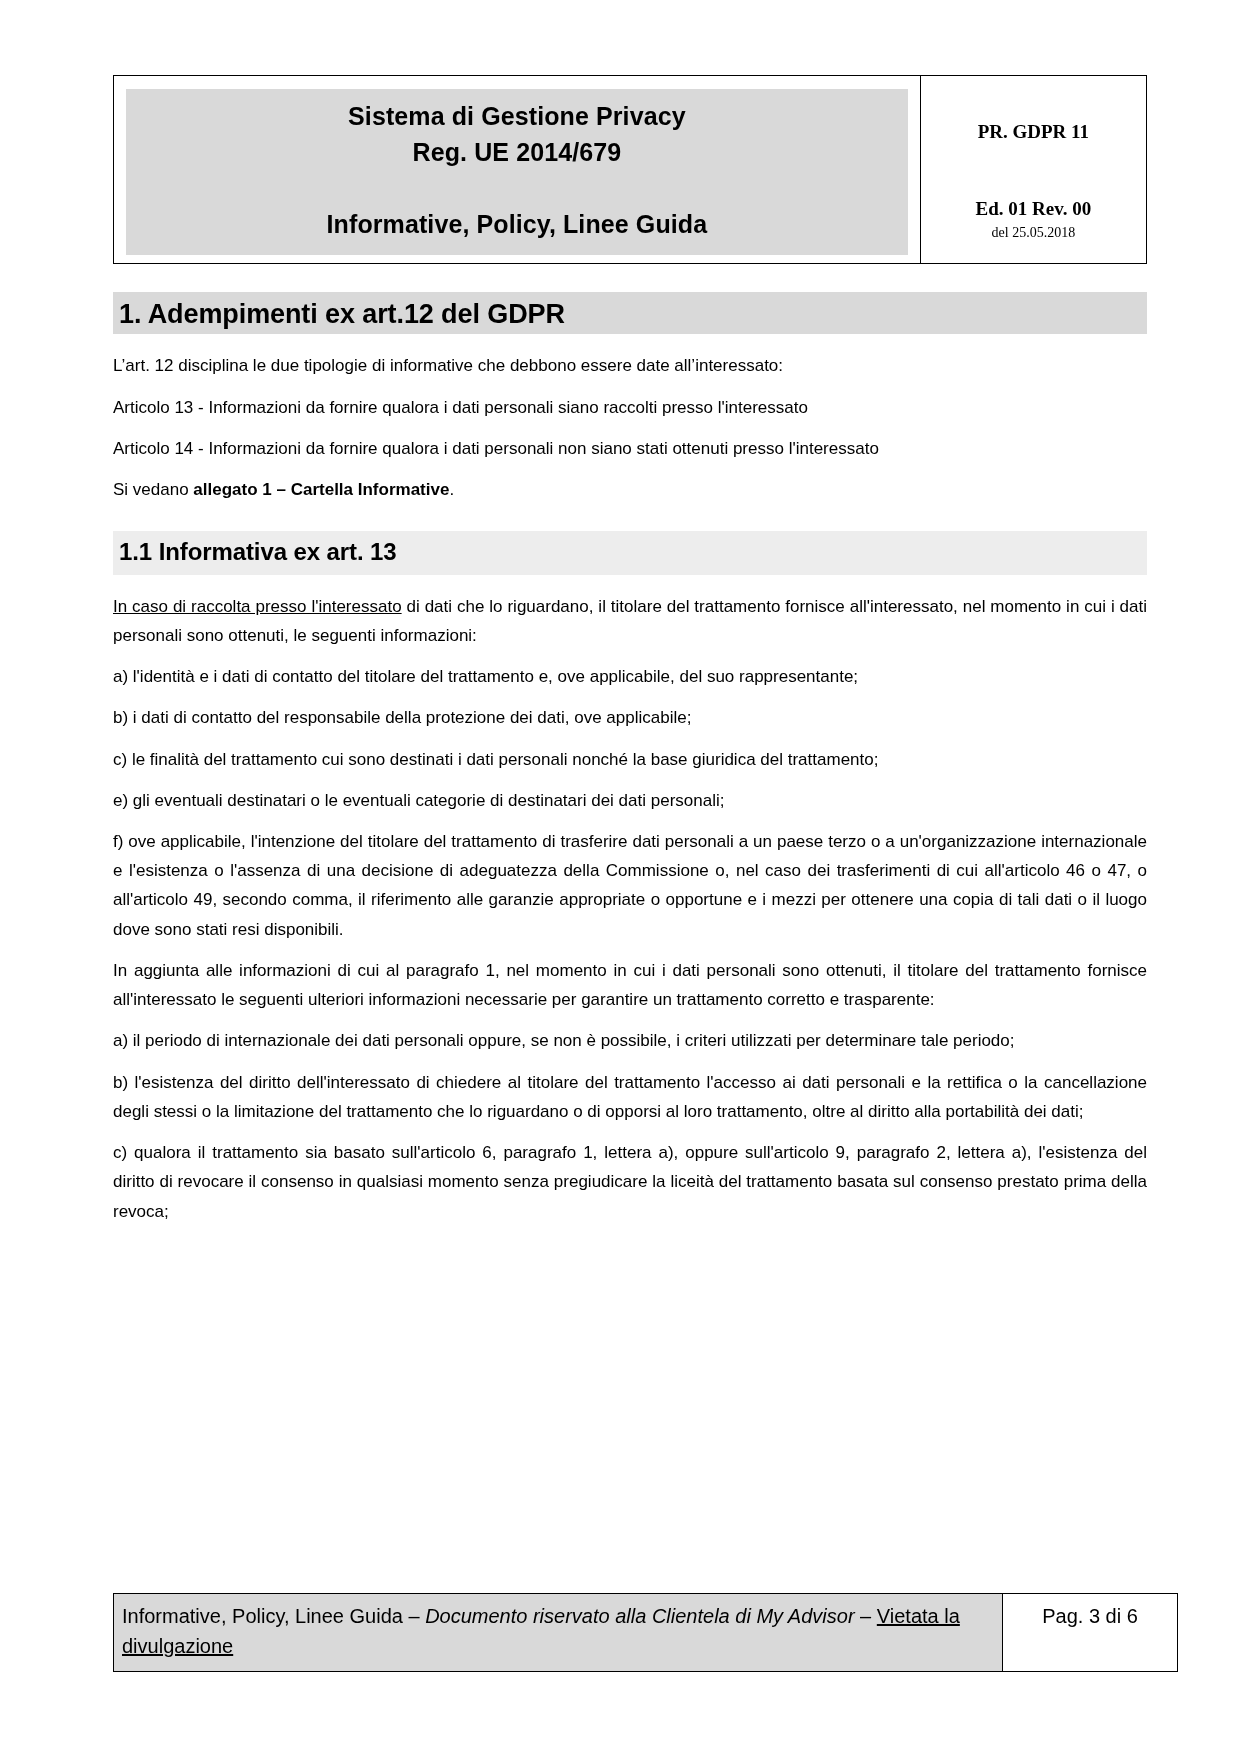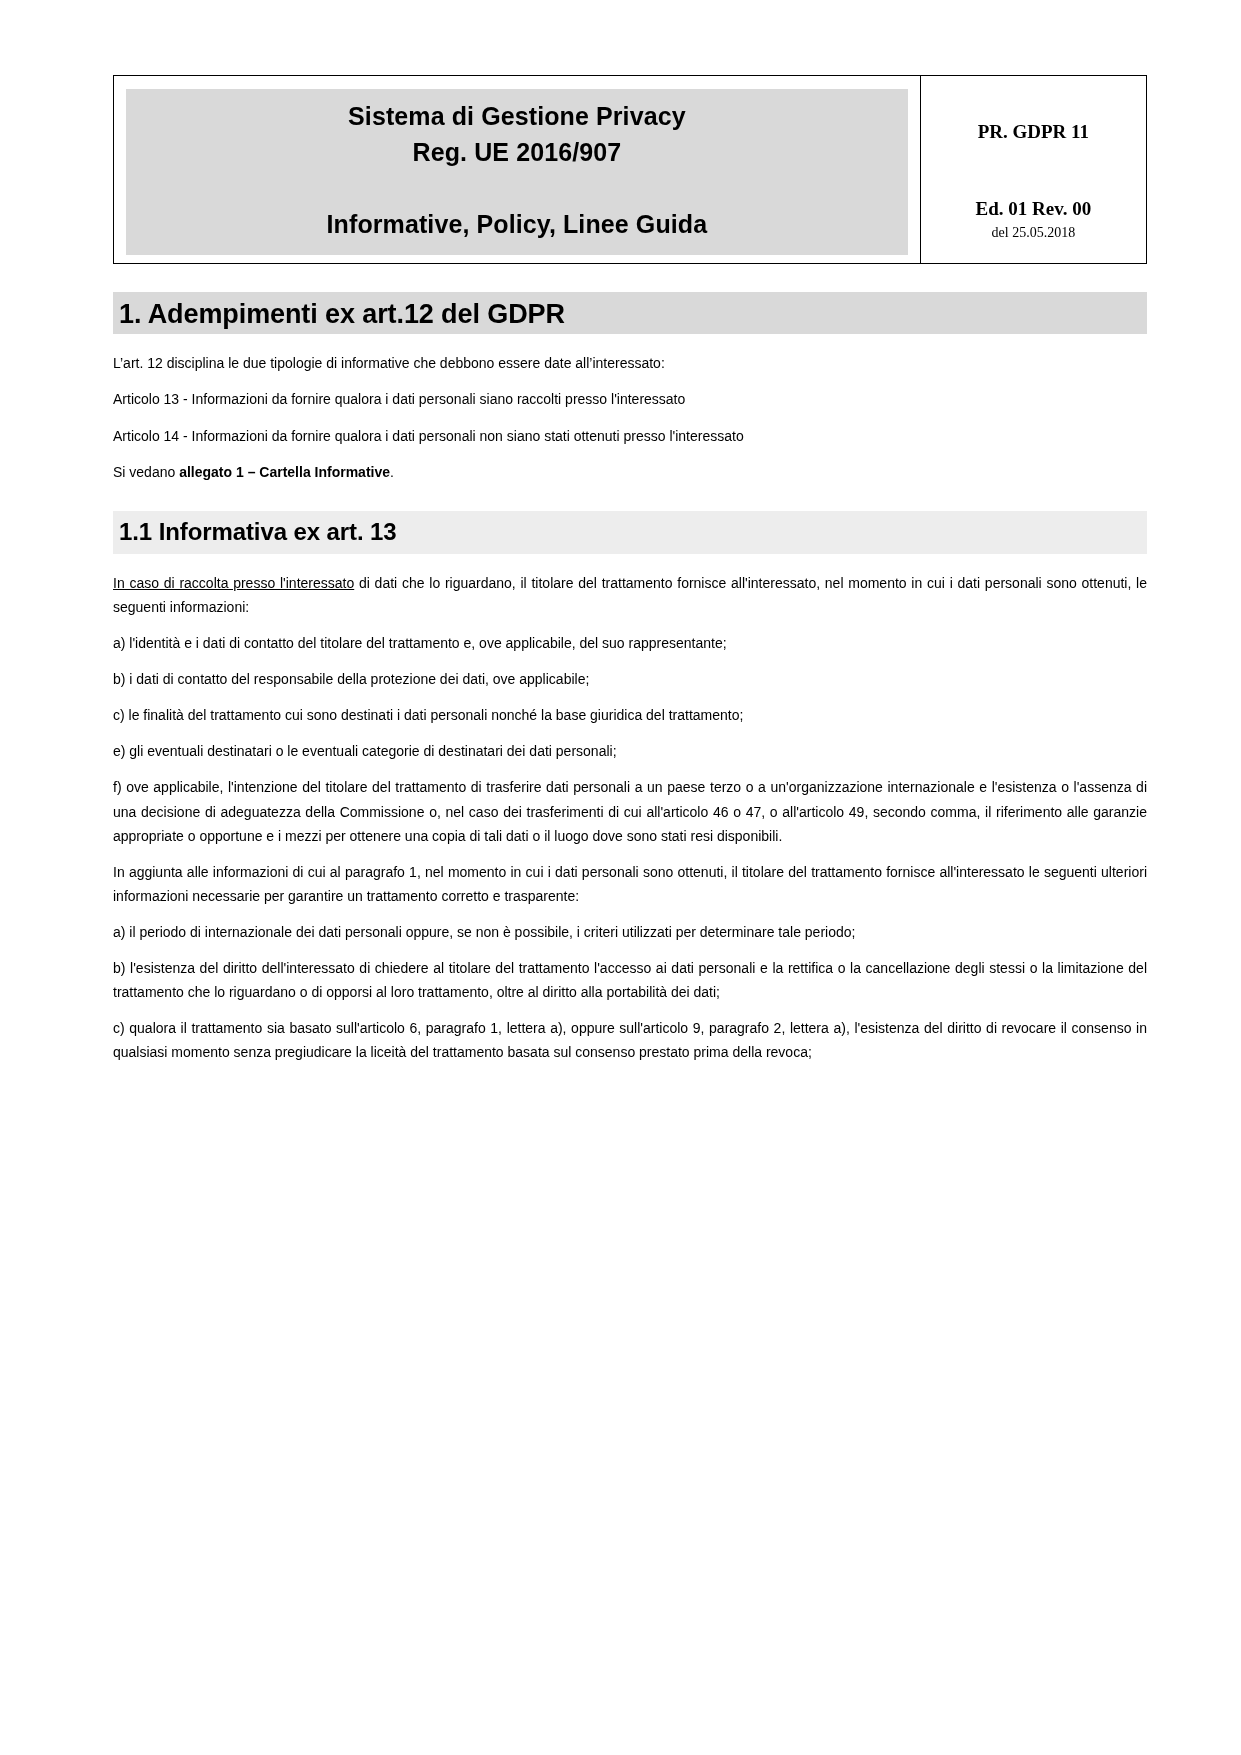--- a/index.html
+++ b/index.html
@@ -112,21 +112,21 @@
     font-size: 24px;
     font-weight: bold;
     padding: 7px 6px 8px 6px;
     margin-top: 27px;
     letter-spacing: -0.1px;
     line-height: 1.18;
   }
 
   
   p.body {
-    font-size: 14px;
+    font-size: 17px;
     line-height: 1.72;
     margin: 12px 0 0 0;
     text-align: justify;
     text-justify: inter-word;
   }
   p.body.nojust {
     text-align: left;
   }
   p.body.first {
     margin-top: 17px;
@@ -168,21 +168,21 @@
 <div class="page">
 
   <div class="content">
 
     <table class="header-table">
       <tbody>
           <tr>
         <td class="hdr-left-cell">
           <div class="hdr-left-inner">
             <div class="hdr-title-1">Sistema di Gestione Privacy</div>
-            <div class="hdr-title-2">Reg. UE 2016/907</div>
+            <div class="hdr-title-2">Reg. UE 2014/679</div>
             <div class="hdr-title-3">Informative, Policy, Linee Guida</div>
           </div>
         </td>
         <td class="hdr-right-cell">
           <div class="hdr-code">PR. GDPR 11</div>
           <div class="hdr-rev">Ed. 01 Rev. 00</div>
           <div class="hdr-date">del 25.05.2018</div>
         </td>
       </tr>
     </tbody>
@@ -216,14 +216,22 @@
     <p class="body">In aggiunta alle informazioni di cui al paragrafo 1, nel momento in cui i dati personali sono ottenuti, il titolare del trattamento fornisce all'interessato le seguenti ulteriori informazioni necessarie per garantire un trattamento corretto e trasparente:</p>
 
     <p class="body">a)   il periodo di internazionale dei dati personali oppure, se non è possibile, i criteri utilizzati per determinare tale periodo;</p>
 
     <p class="body">b)  l'esistenza del diritto dell'interessato di chiedere al titolare del trattamento l'accesso ai dati personali e la rettifica o la cancellazione degli stessi o la limitazione del trattamento che lo riguardano o di opporsi al loro trattamento, oltre al diritto alla portabilità dei dati;</p>
 
     <p class="body">c)  qualora il trattamento sia basato sull'articolo 6, paragrafo 1, lettera a), oppure sull'articolo 9, paragrafo 2, lettera a), l'esistenza del diritto di revocare il consenso in qualsiasi momento senza pregiudicare la liceità del trattamento basata sul consenso prestato prima della revoca;</p>
 
   </div>
 
+  <table class="footer-table">
+    <tbody>
+        <tr>
+      <td class="ft-left"><span>Informative, Policy, Linee Guida – </span><span class="it">Documento riservato alla Clientela di My Advisor</span><span> – </span><span class="u">Vietata la divulgazione</span></td>
+      <td class="ft-right">Pag. 3 di 6</td>
+    </tr>
+  </tbody>
+    </table>
 
 </div>
 
 </body></html>

